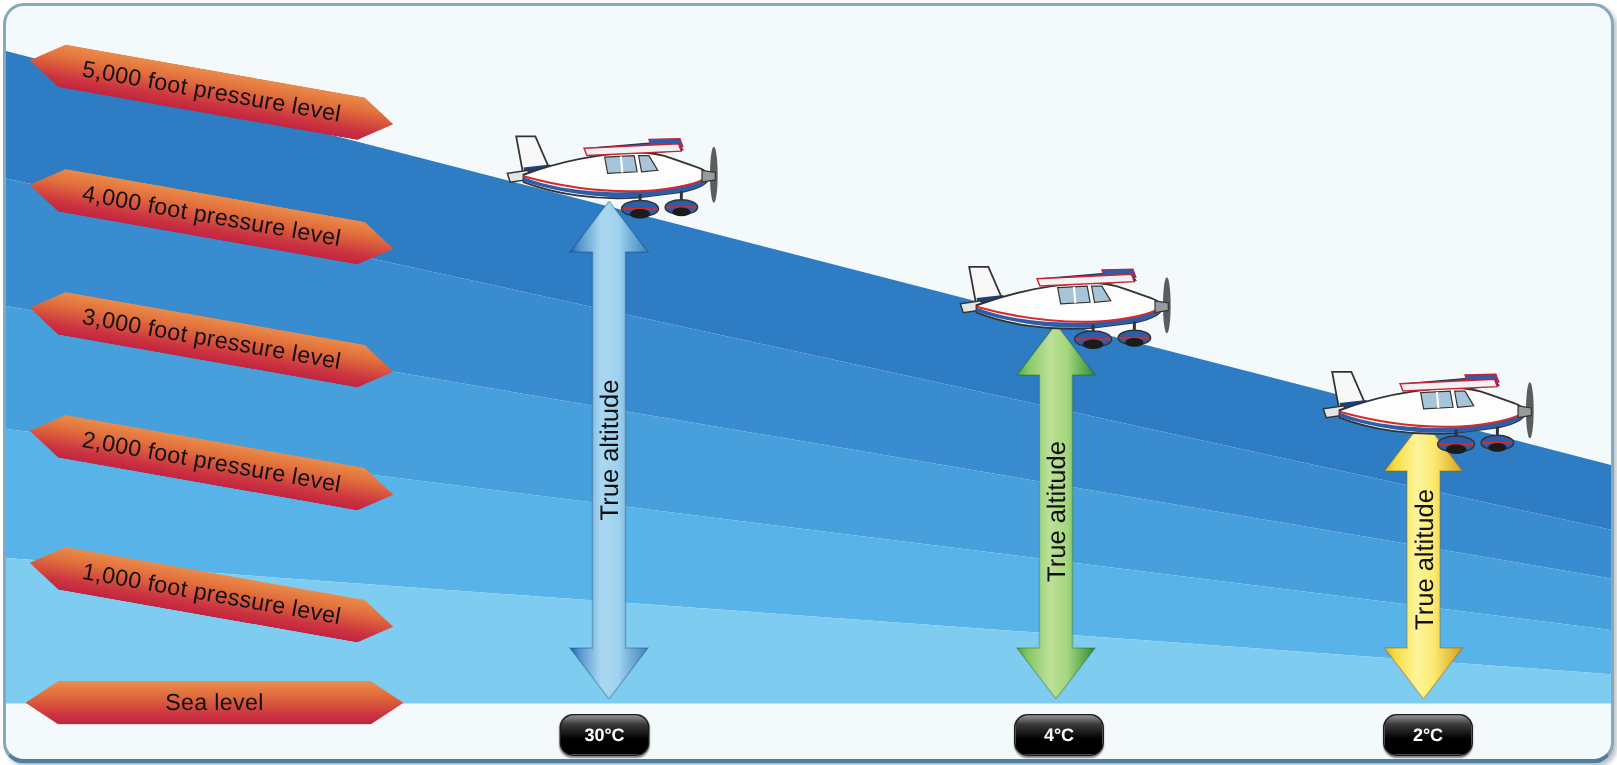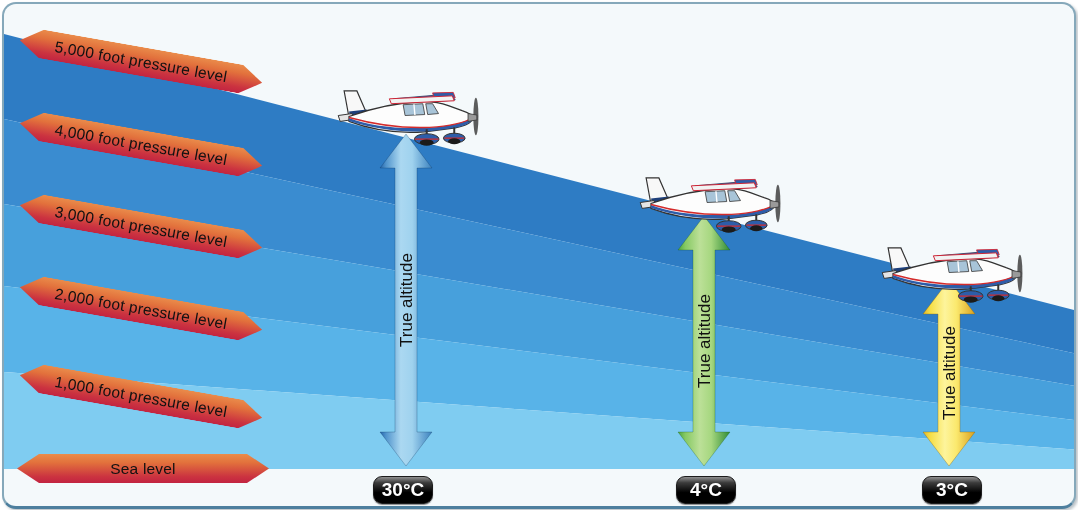--- a/index.html
+++ b/index.html
@@ -24,21 +24,21 @@
     transform:rotate(10deg);
   }
   .banner.sea{width:252px;transform:none;}
   .arrow{position:absolute;}
   .arrow text{font-family:"Liberation Sans","DejaVu Sans",sans-serif;font-size:17px;fill:#111;}
   .plane{position:absolute;}
   .badge{
     position:absolute;width:58px;height:26px;border-radius:9px;
     background:linear-gradient(180deg,#8f8f8f 0%,#3c3c3c 22%,#000 60%);
     border:1px solid #1c1c1c;box-shadow:0 1px 1px rgba(0,0,0,.45);
-    color:#fff;font-weight:bold;font-size:19px;
+    color:#fff;font-weight:bold;font-size:12px;
     display:flex;align-items:center;justify-content:center;white-space:nowrap;
   }
 </style>
 </head>
 <body>
 
 <div class="stage">
   <div class="frame">
 
     <svg class="bands-svg" width="1078" height="510">
@@ -143,16 +143,16 @@
     </div>
     <div class="banner" style="left:14px;top:378px;">
       <span>1,000 foot pressure level</span>
     </div>
     <div class="banner sea" style="left:13px;top:450px;">
       <span>Sea level</span>
     </div>
 
     <div class="badge" style="left:369px;top:472px;">30°C</div>
     <div class="badge" style="left:672px;top:472px;">4°C</div>
-    <div class="badge" style="left:918px;top:472px;">3°C</div>
+    <div class="badge" style="left:918px;top:472px;">2°C</div>
 
   </div>
 </div>
 
 </body></html>

